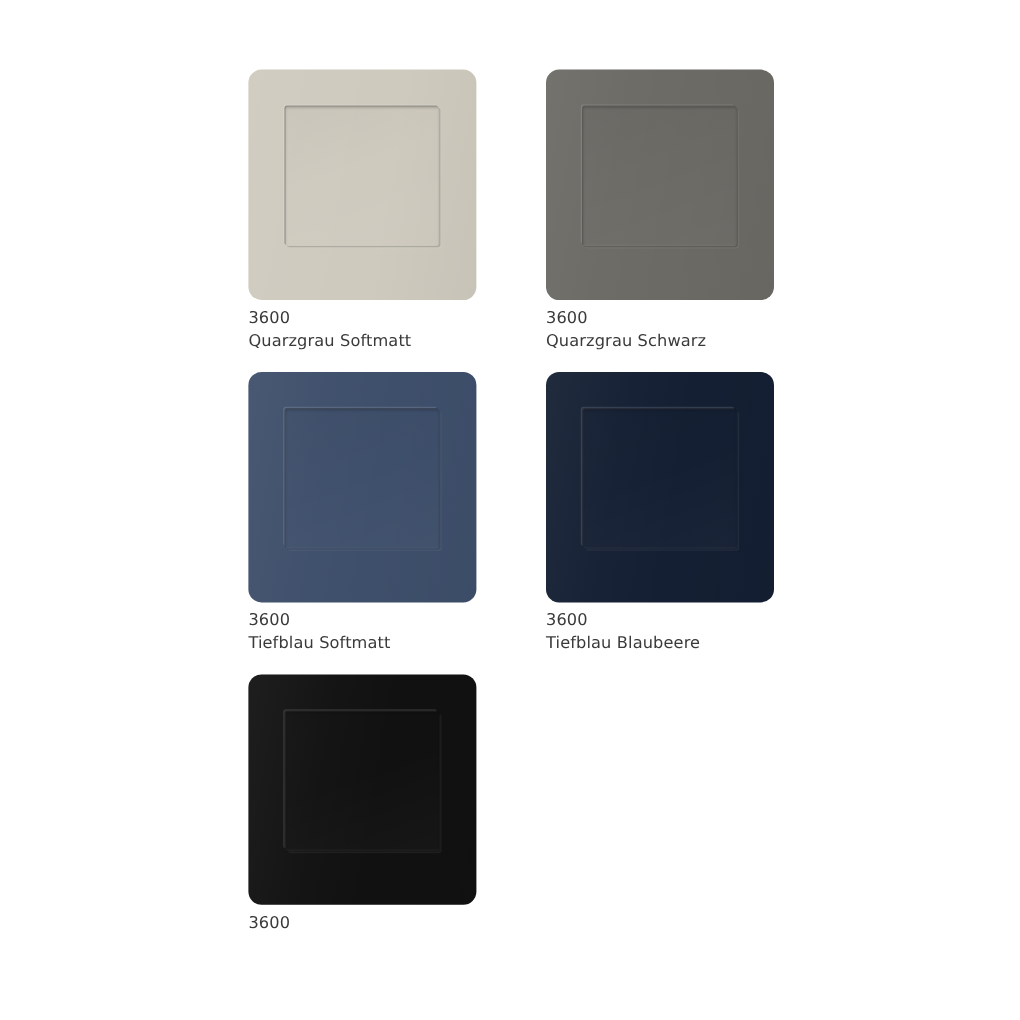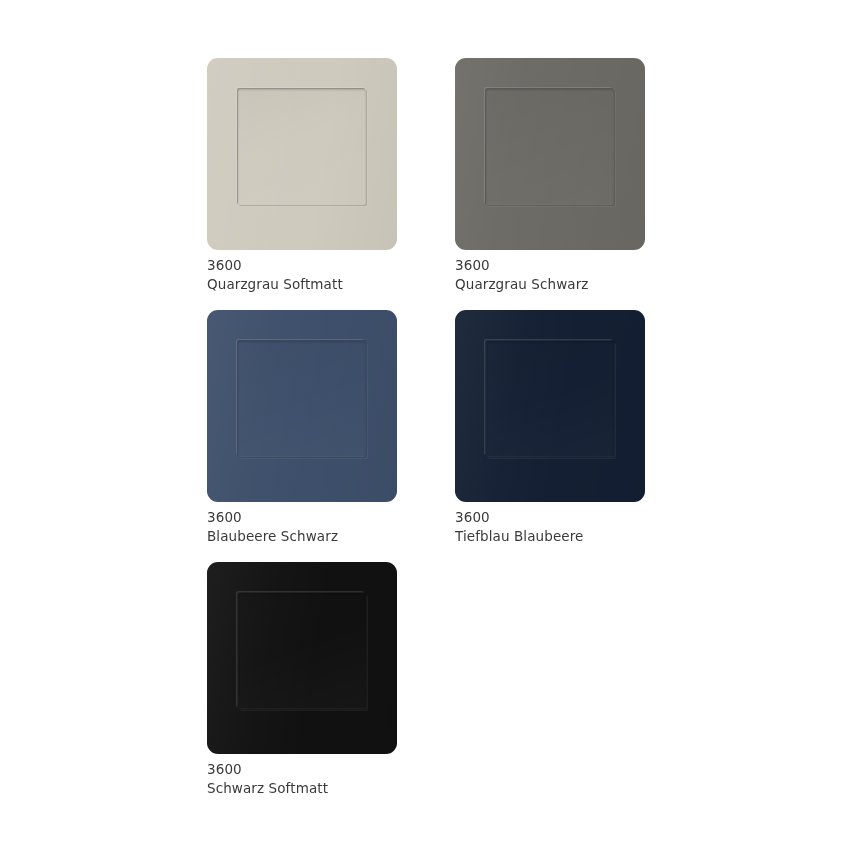--- a/index.html
+++ b/index.html
@@ -106,36 +106,35 @@
         <span class="name">Quarzgrau Schwarz</span>
       </div>
     </div>
     <div class="swatch-cell" style="left: 207px; top: 310px;">
       <div class="door" style="background: rgb(62, 79, 107);">
         <div class="door-face"></div>
         <div class="door-panel"></div>
       </div>
       <div class="caption" style="color: rgb(58, 58, 58); margin-top: 6px;">
         <span class="code">3600</span>
-        <span class="name">Blaubeere Schwarz</span>
+        <span class="name">Tiefblau Softmatt</span>
       </div>
     </div>
     <div class="swatch-cell" style="left: 455px; top: 310px;">
       <div class="door" style="background: rgb(20, 31, 51);">
         <div class="door-face"></div>
         <div class="door-panel"></div>
       </div>
       <div class="caption" style="color: rgb(58, 58, 58); margin-top: 6px;">
         <span class="code">3600</span>
         <span class="name">Tiefblau Blaubeere</span>
       </div>
     </div>
     <div class="swatch-cell" style="left: 207px; top: 562px;">
       <div class="door" style="background: rgb(17, 17, 17);">
         <div class="door-face"></div>
         <div class="door-panel"></div>
       </div>
       <div class="caption" style="color: rgb(58, 58, 58); margin-top: 6px;">
         <span class="code">3600</span>
-        <span class="name">Schwarz Softmatt</span>
       </div>
     </div>
   </div>
 
 </body></html>

